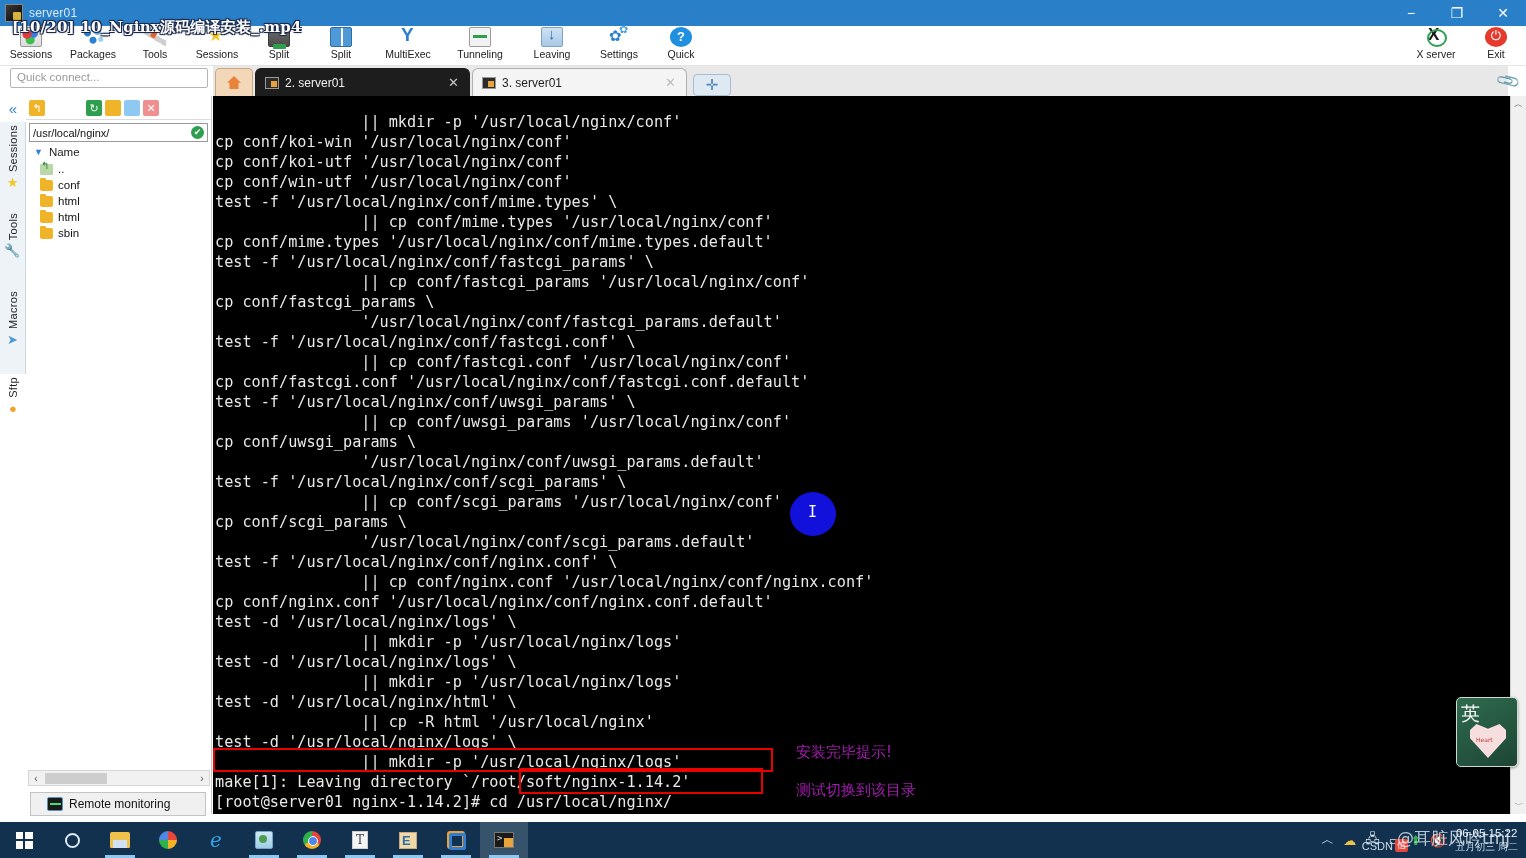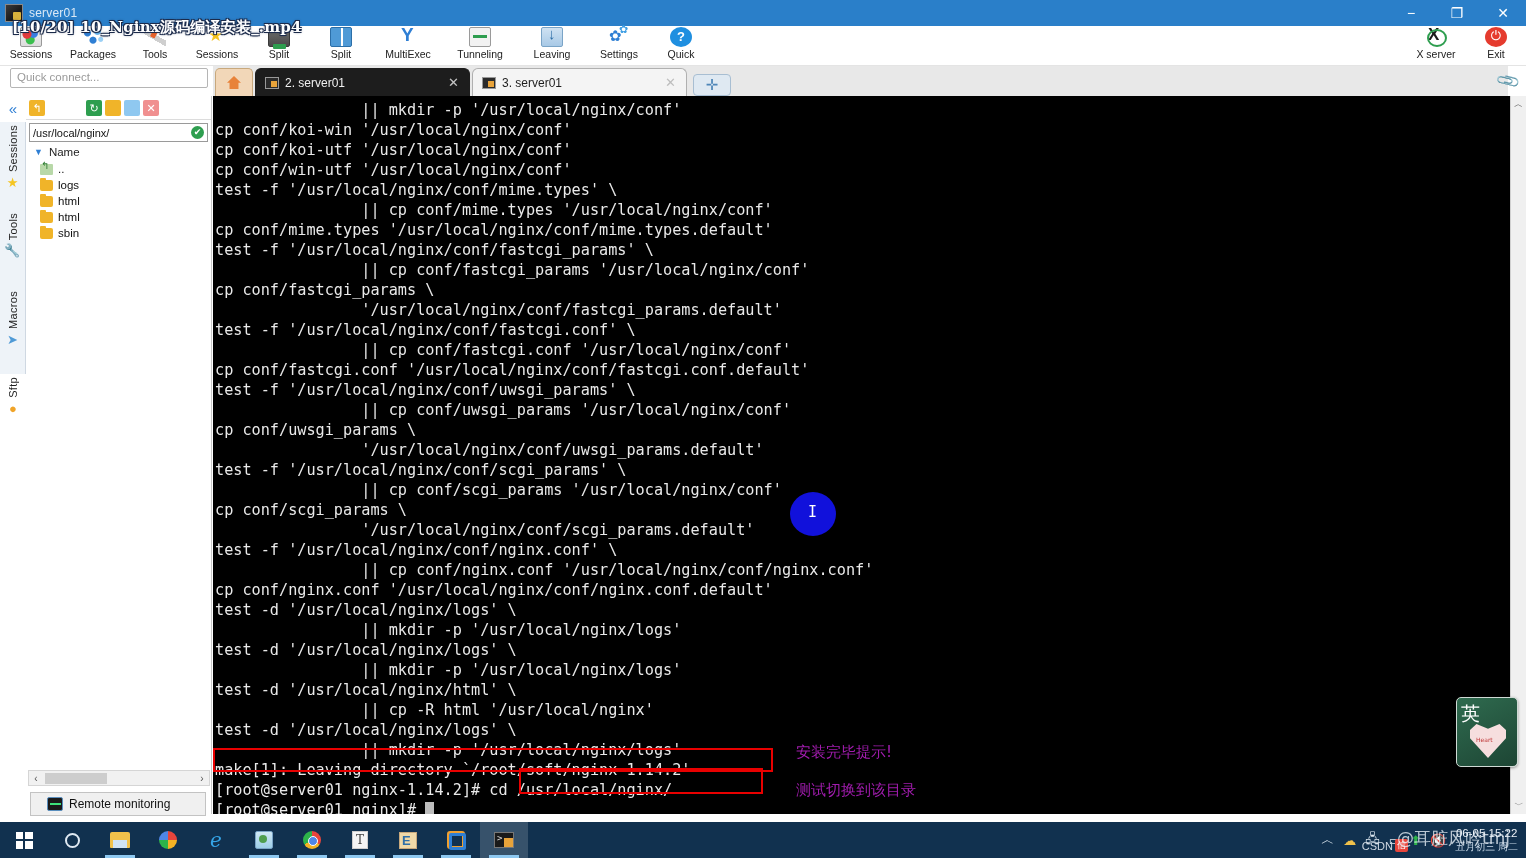--- a/index.html
+++ b/index.html
@@ -226,21 +226,21 @@
     position: absolute; right: 8px; top: 72px; font-size: 16px; color: #5566cc;
     transform: rotate(-35deg);
   }
 
   
   .terminal {
     position: absolute; left: 213px; top: 96px; width: 1297px; height: 718px;
     background: #000000; overflow: hidden;
     font-family: "DejaVu Sans Mono", "Liberation Mono", monospace;
     font-size: 15.2px; line-height: 20px; color: #e9e9e9;
-    padding: 4px 0 0 2px; white-space: pre;
+    padding: 16px 0 0 2px; white-space: pre;
   }
   .terminal .line { height: 20px; }
   .cursor-block {
     display: inline-block; width: 9px; height: 15px; background: #bdbdbd;
     vertical-align: -2px;
   }
   .mouse-halo {
     position: absolute; left: 790px; top: 492px; width: 46px; height: 44px;
     background: #1414ff; border-radius: 50%; opacity: .86; pointer-events: none;
   }
@@ -470,21 +470,21 @@
       <span class="caret">▼</span>
       <span>Name</span>
     </div>
     <div class="file-list">
       <div class="file-row">
         <span class="up-ico"></span>
         <span>..</span>
       </div>
       <div class="file-row">
         <span class="folder-ico"></span>
-        <span>logs</span>
+        <span>conf</span>
       </div>
       <div class="file-row">
         <span class="folder-ico"></span>
         <span>html</span>
       </div>
       <div class="file-row">
         <span class="folder-ico"></span>
         <span>html</span>
       </div>
       <div class="file-row">

